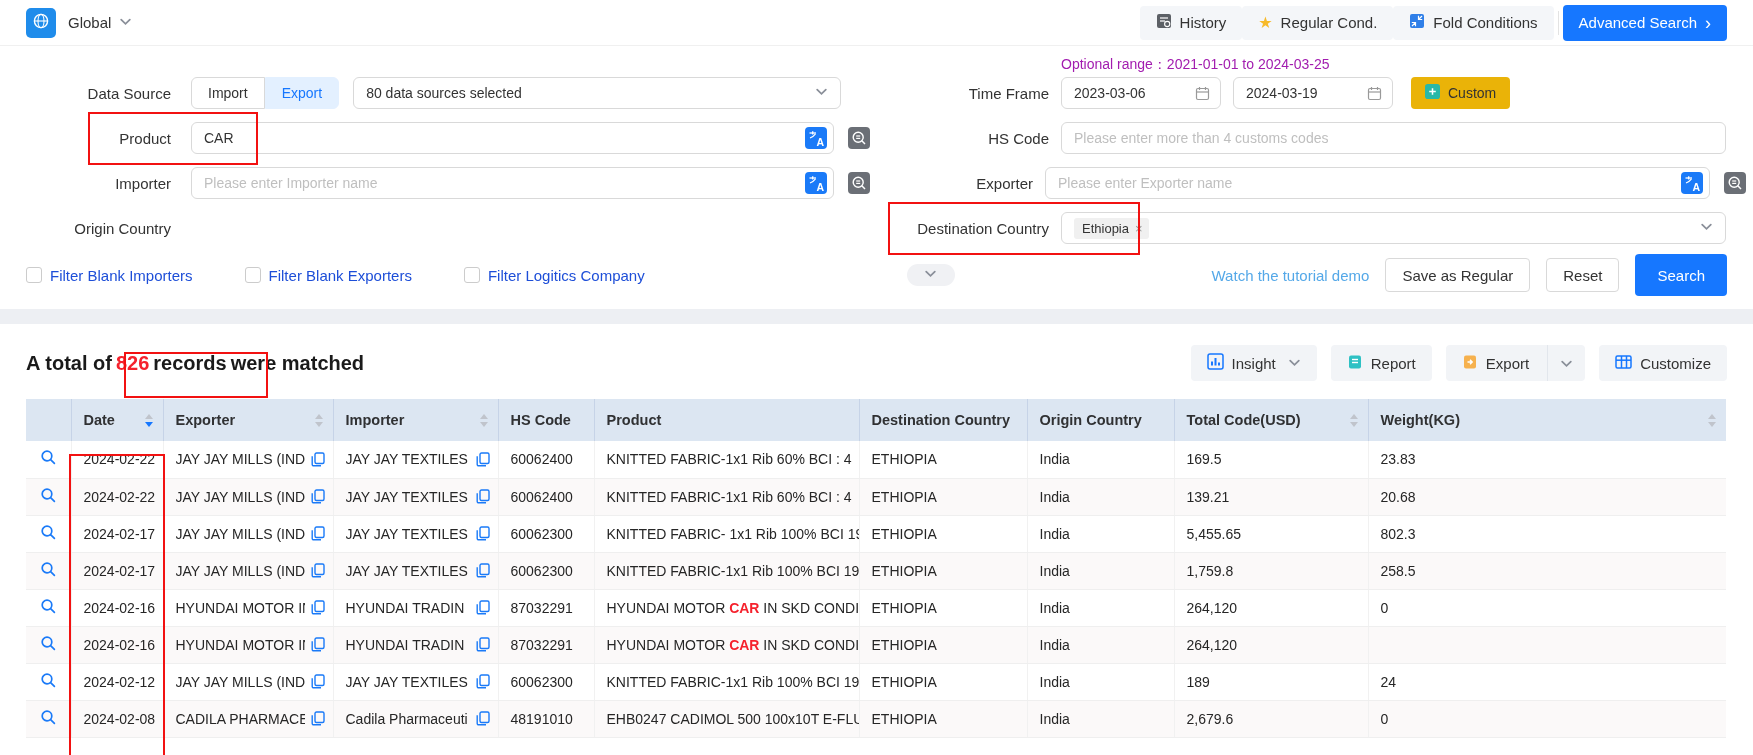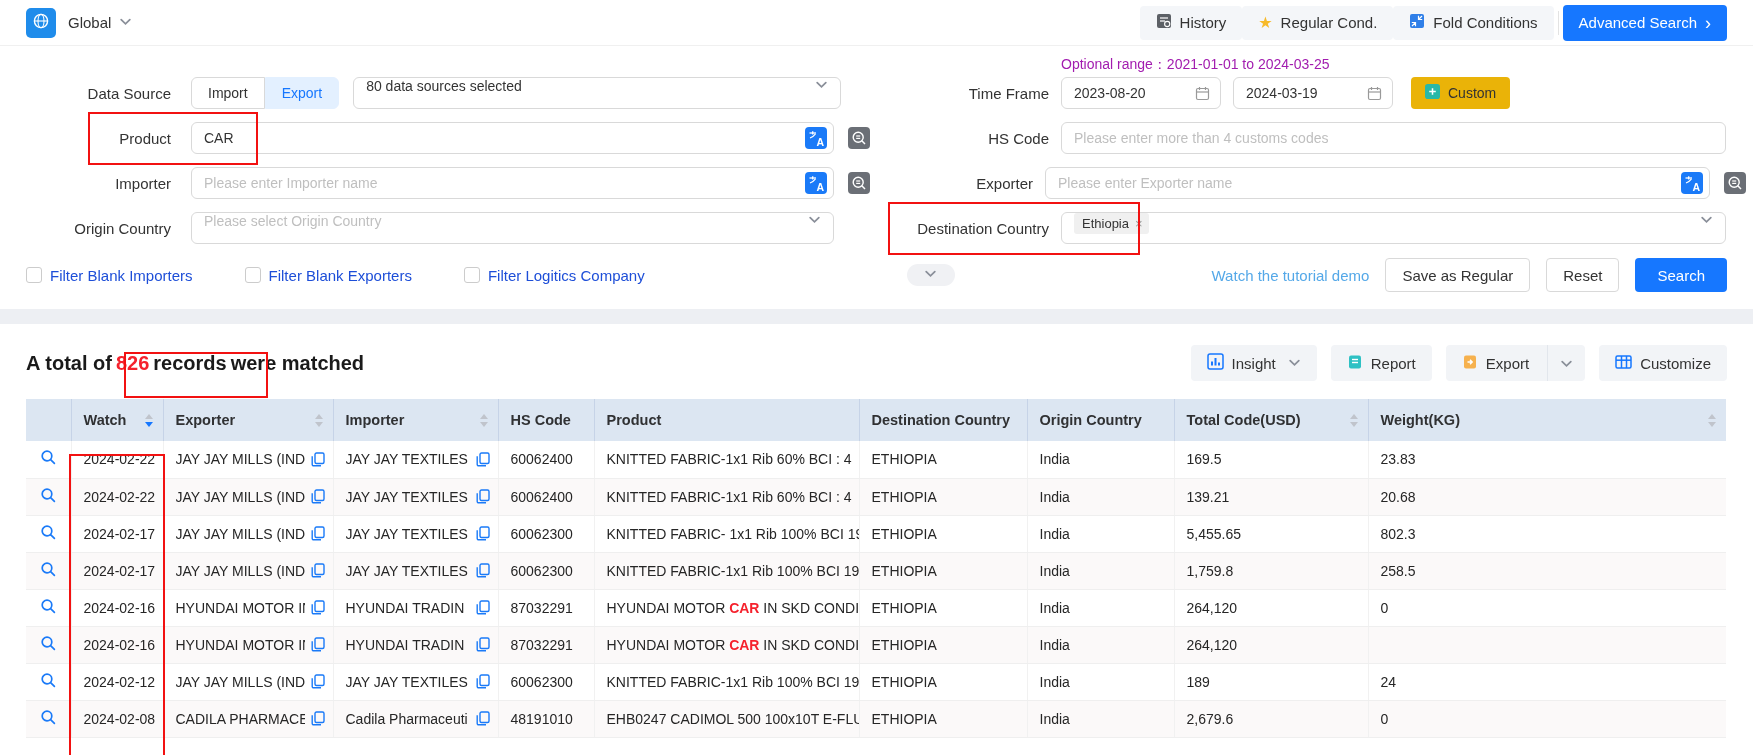--- a/index.html
+++ b/index.html
@@ -27,21 +27,21 @@
   .col-left { width:860px; display:flex; align-items:center; }
   .col-right { flex:1; display:flex; align-items:center; position:relative; }
   .label-l { width:145px; text-align:right; margin-right:20px; font-size:15px; color:#333; flex:none; }
   .label-r { width:163px; text-align:right; margin-right:12px; font-size:15px; color:#333; flex:none; }
   .seg { display:flex; flex:none; }
   .seg-btn { height:32px; padding:0 16px; font-size:14px; display:flex; align-items:center; cursor:pointer;
              border:1px solid #d9d9d9; background:#fff; color:#333; font-family:inherit; }
   .seg-btn.first { border-radius:6px 0 0 6px; }
   .seg-btn.active { background:#e3f0ff; color:#1677ff; border:1px solid #e3f0ff; border-radius:0 6px 6px 0; }
   .selectbox { height:32px; border:1px solid #d9d9d9; border-radius:6px; background:#fff; display:flex;
-               align-items:flex-start; padding:0 12px; font-size:14px; color:#333; cursor:pointer; }
+               align-items:center; padding:0 12px; font-size:14px; color:#333; cursor:pointer; }
   .selectbox .chev { margin-left:auto; }
   .ds-select { flex:1; margin-left:14px; max-width:488px; }
   .inputwrap { position:relative; display:flex; align-items:center; }
   .txt { height:32px; border:1px solid #d9d9d9; border-radius:6px; font-size:14px; color:#333;
          padding:0 36px 0 12px; font-family:inherit; outline:none; width:100%; }
   .txt::placeholder { color:#bfbfbf; }
   .w-left { width:643px; }
   .w-right { width:665px; }
   .in-icon { position:absolute; right:7px; top:5px; cursor:pointer; line-height:0; }
   .aux-icon { margin-left:14px; cursor:pointer; line-height:0; flex:none; }
@@ -58,21 +58,21 @@
 
   .filter-row { margin-top:17px; height:28px; display:flex; align-items:center; }
   .chk { display:flex; align-items:center; gap:8px; margin-right:52px; cursor:pointer; font-size:15px; color:#1d4ed8; }
   .box { width:16px; height:16px; border:1px solid #ccc; border-radius:3px; background:#fff; flex:none; }
   .collapse-pill { width:48px; height:22px; background:#f0f1f4; border:none; border-radius:11px;
                    display:flex; align-items:center; justify-content:center; cursor:pointer; margin-left:210px; }
   .filter-actions { margin-left:auto; display:flex; align-items:center; gap:16px; }
   .link { color:#54a8e8; font-size:15px; text-decoration:none; cursor:pointer; }
   .ghost-btn { background:#fff; border:1px solid #d9d9d9; border-radius:4px; height:34px; padding:0 16px;
                font-size:15px; color:#333; cursor:pointer; font-family:inherit; }
-  .search-btn { background:#1677ff; color:#fff; border:none; border-radius:4px; height:34px; padding:0 22px;
+  .search-btn { background:#1677ff; color:#fff; border:none; border-radius:4px; height:42px; padding:0 22px;
                 font-size:15px; cursor:pointer; font-family:inherit; }
 
   .band { height:15px; background:#edeff3; }
 
   
   .results { padding:18px 26px 0; }
   .results-head { display:flex; align-items:center; height:42px; }
   .total-line { font-size:20px; font-weight:bold; color:#1a1a1a; display:flex; gap:4px; align-items:baseline; }
   .total-count { color:#f5222d; }
   .results-actions { margin-left:auto; display:flex; align-items:center; gap:14px; }
@@ -185,21 +185,21 @@
             <svg width="13" height="13" viewBox="0 0 12 12">
                 <path d="M2 4.2 6 8.2 10 4.2" fill="none" stroke="#8a8f99" stroke-width="1.6" stroke-linecap="round"></path>
               </svg>
           </span>
         </div>
       </div>
       <div class="col-right">
         <div class="optional-range">Optional range：2021-01-01 to 2024-03-25</div>
         <div class="label-r">Time Frame</div>
         <div class="date-input">
-          <span>2023-08-20</span>
+          <span>2023-03-06</span>
           <span class="cal">
             <svg width="15" height="15" viewBox="0 0 15 15">
                 <rect x="1.5" y="2.5" width="12" height="11" rx="1.5" fill="none" stroke="#999" stroke-width="1.2"></rect>
                 <line x1="1.5" y1="6" x2="13.5" y2="6" stroke="#999" stroke-width="1.2"></line>
                 <line x1="4.5" y1="1" x2="4.5" y2="4" stroke="#999" stroke-width="1.2"></line>
                 <line x1="10.5" y1="1" x2="10.5" y2="4" stroke="#999" stroke-width="1.2"></line>
               </svg>
           </span>
         </div>
         <div class="date-input" style="margin-left:12px;">
@@ -305,28 +305,20 @@
               <line x1="8.2" y1="11.4" x2="12.2" y2="11.4" stroke="#fff" stroke-width="1.2"></line>
               <line x1="13.8" y1="13.8" x2="17" y2="17" stroke="#fff" stroke-width="1.5"></line>
             </svg>
         </span>
       </div>
     </div>
 
     <div class="form-row" style="margin-bottom:0;">
       <div class="col-left">
         <div class="label-l">Origin Country</div>
-        <div class="selectbox w-left">
-          <span style="color:#bfbfbf;">Please select Origin Country</span>
-          <span class="chev">
-            <svg width="13" height="13" viewBox="0 0 12 12">
-                <path d="M2 4.2 6 8.2 10 4.2" fill="none" stroke="#8a8f99" stroke-width="1.6" stroke-linecap="round"></path>
-              </svg>
-          </span>
-        </div>
       </div>
       <div class="col-right">
         <div class="label-r">Destination Country</div>
         <div class="selectbox dest-select" style="padding-left:4px;">
           <span class="tag">
             <span>Ethiopia</span>
             <span class="tag-x">×</span>
           </span>
           <span class="chev">
             <svg width="13" height="13" viewBox="0 0 12 12">
@@ -443,21 +435,21 @@
             <col style="width:168px">
             <col style="width:147px">
           <col style="width:194px">
             <col style="width:358px">
         </colgroup>
         <thead>
           <tr>
             <th></th>
             <th>
                 <span class="th-flex">
-                  <span>Watch</span>
+                  <span>Date</span>
                   <span class="sort desc">
                     <i class="up"></i>
                     <i class="dn"></i>
                   </span>
                 </span>
               </th>
             <th>
                 <span class="th-flex">
                   <span>Exporter</span>
                   <span class="sort">

